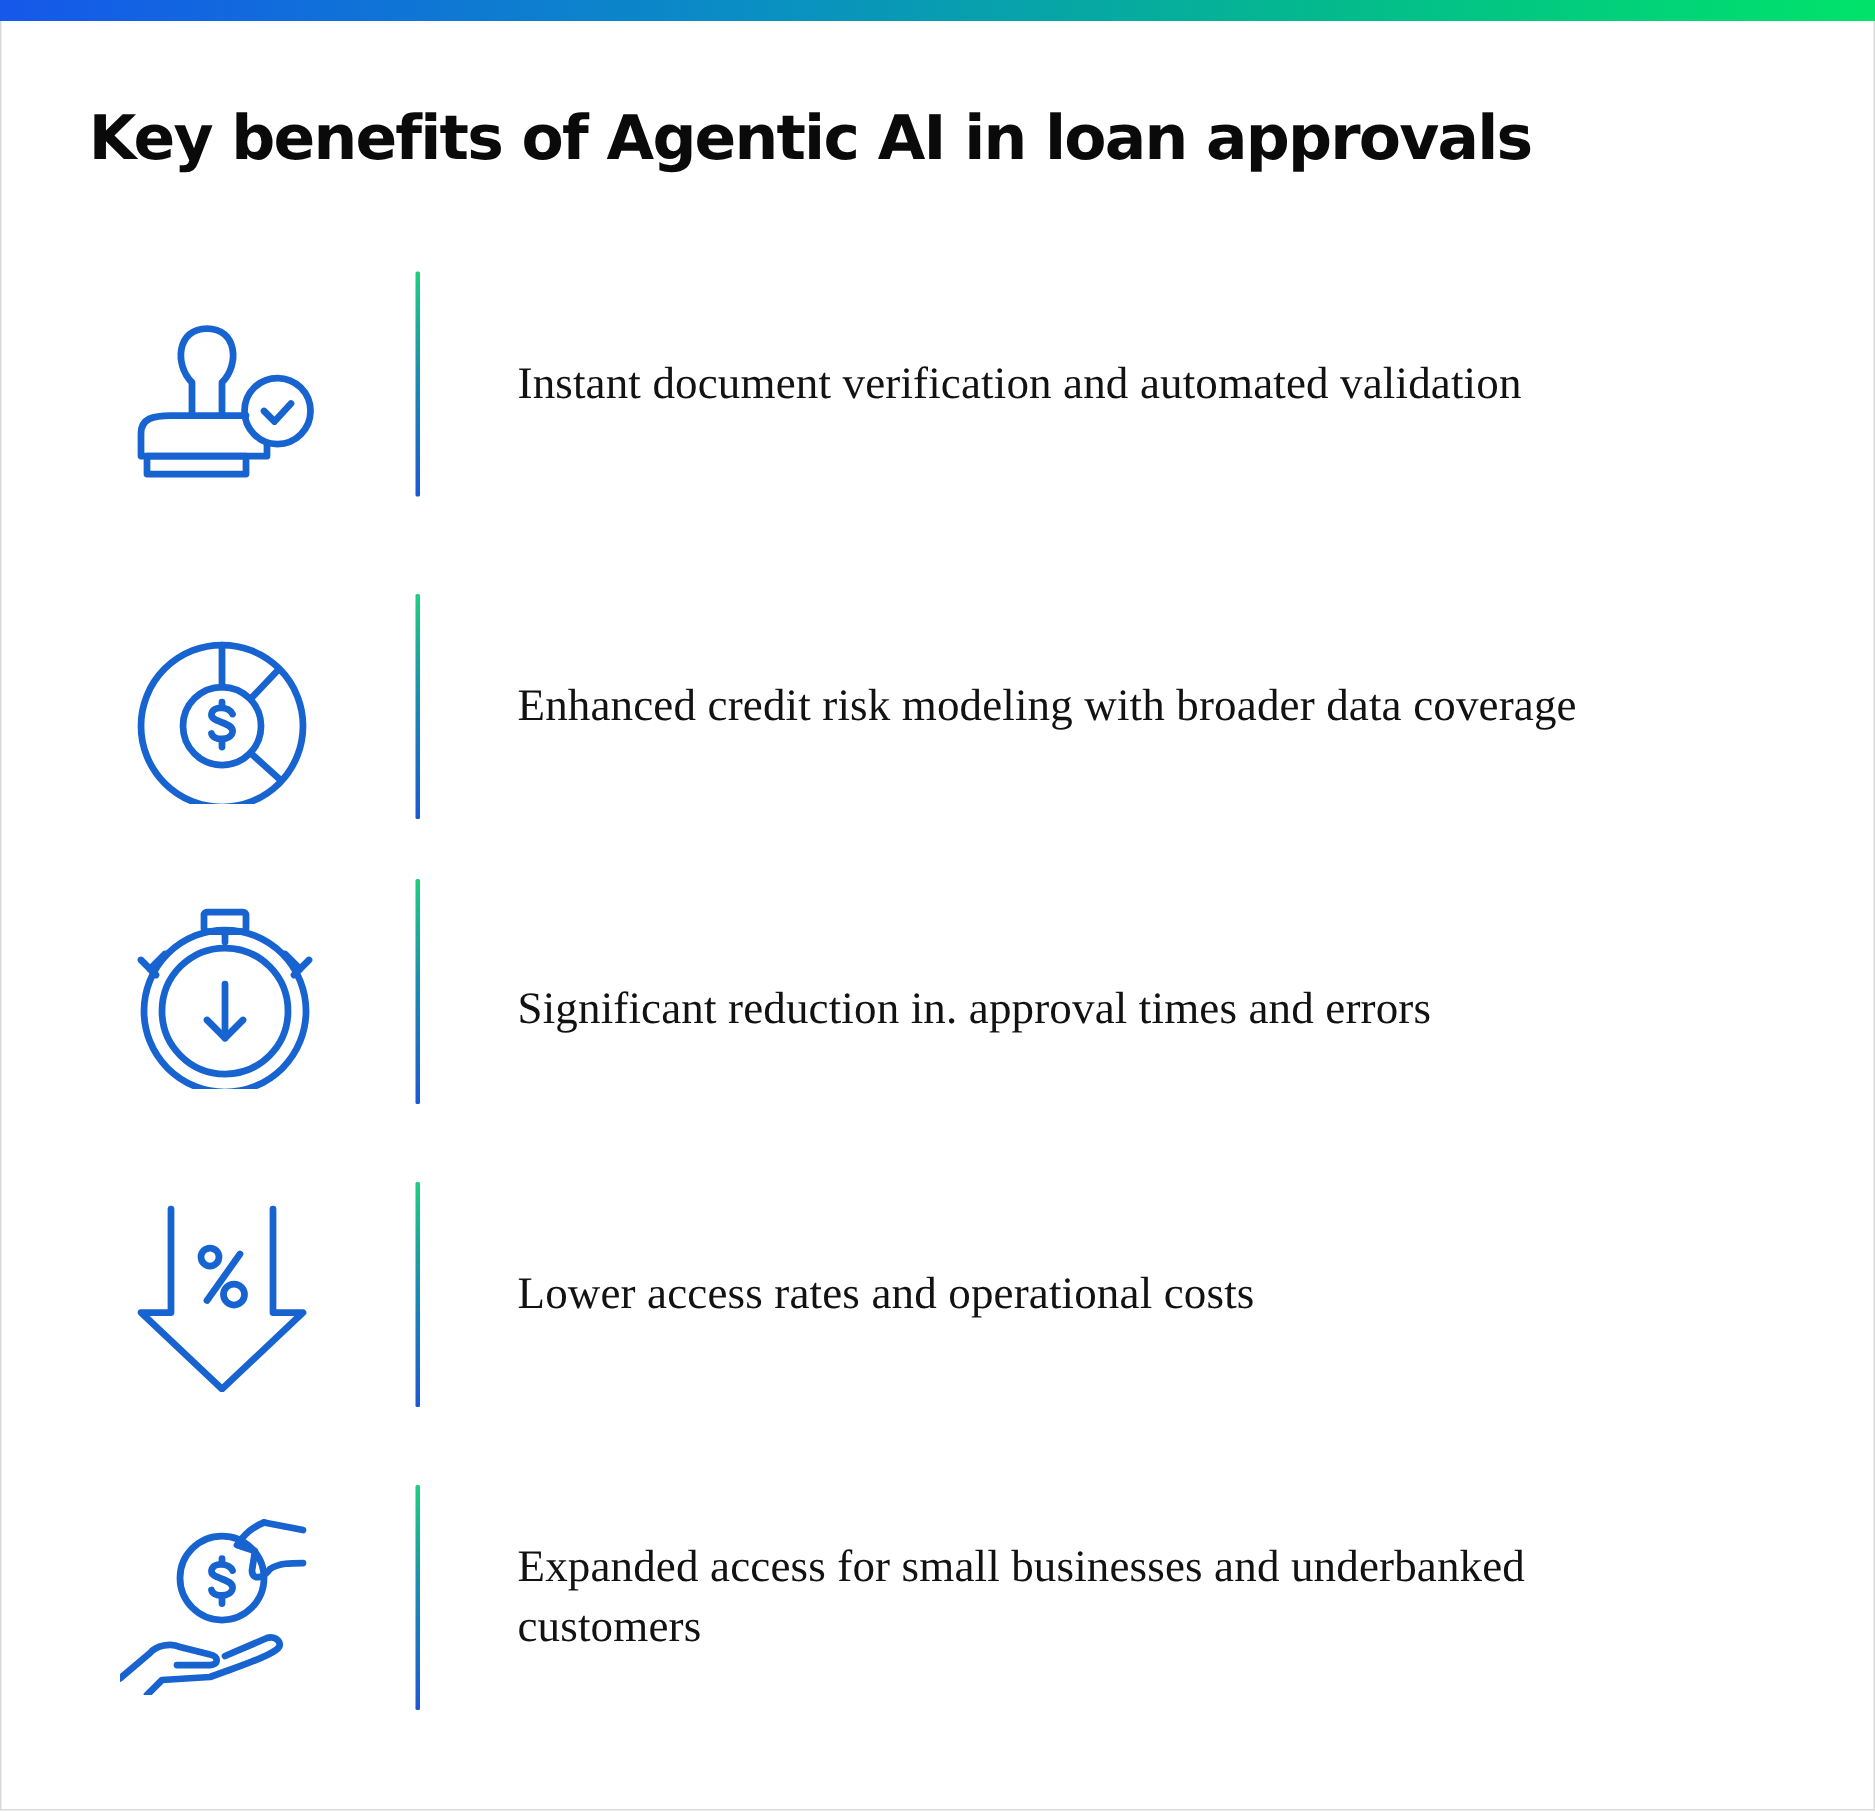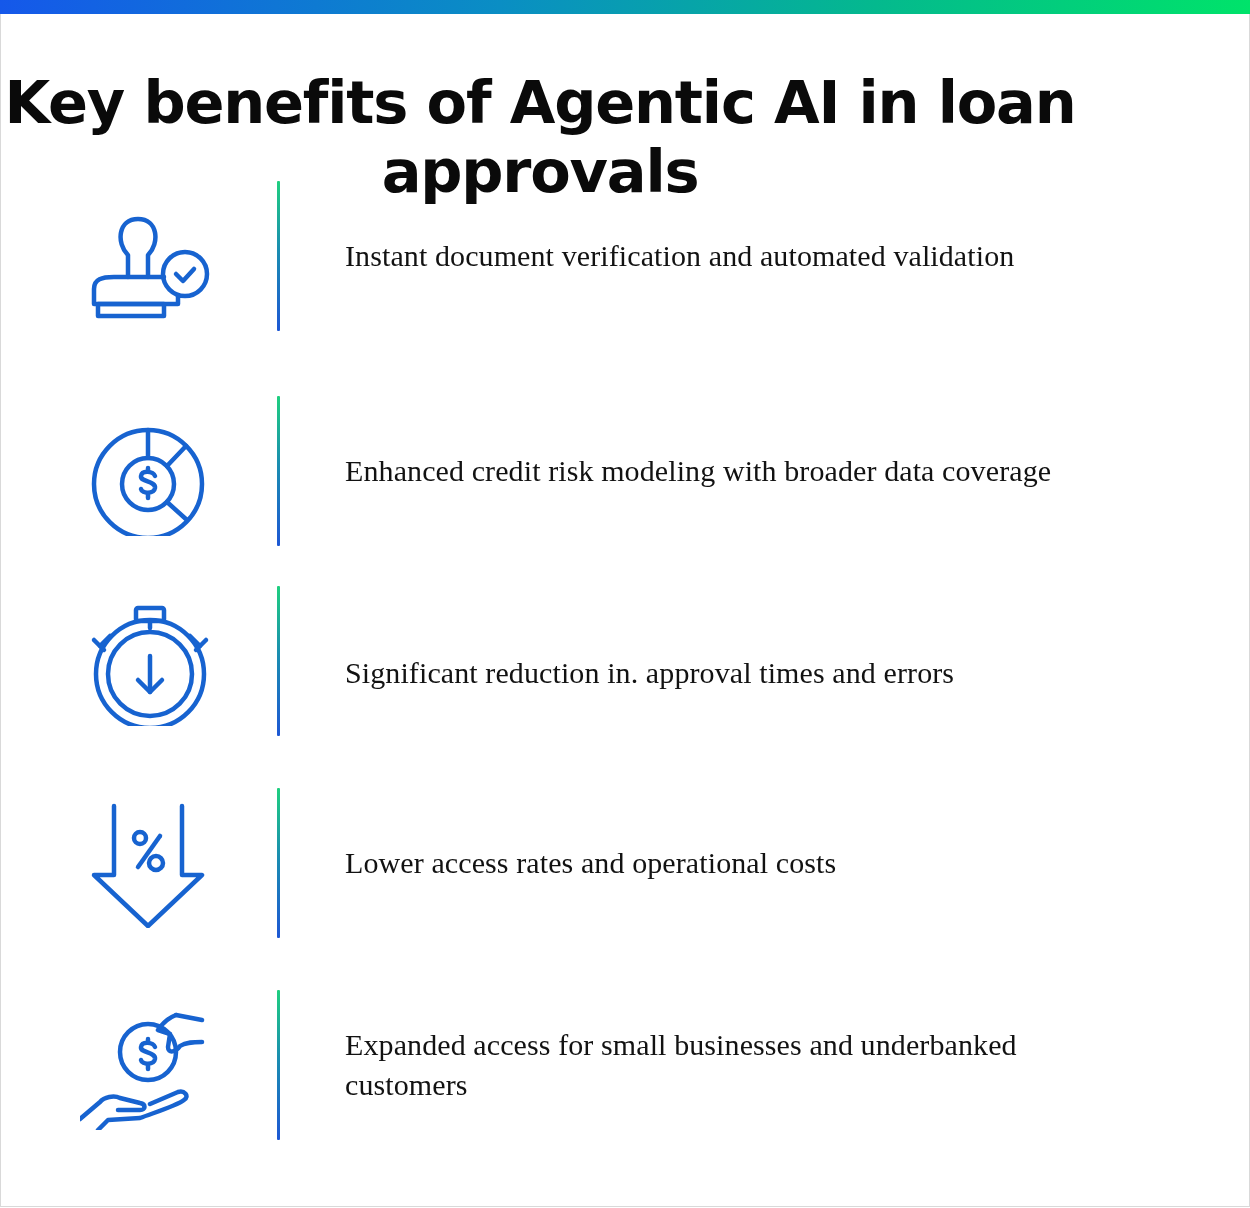--- a/index.html
+++ b/index.html
@@ -12,21 +12,21 @@
     position: absolute; left: 0; top: 0; width: 1248px; height: 1206px;
     border: 1px solid #d9d9d9; border-top: none;
   }
   .topbar {
     position: absolute; left: 0; top: 0; width: 1250px; height: 14px;
     background: linear-gradient(90deg, #1558ea 0%, #0a8ec4 40%, #04b98e 70%, #00e36a 100%);
   }
   .title {
     position: absolute; left: 0; top: 68px; width: 1080px; text-align: center;
     font-family: "DejaVu Sans", sans-serif; font-weight: bold;
-    font-size: 59px; letter-spacing: -1.2px; color: #0a0a0a;
+    font-size: 41px; letter-spacing: -1.2px; color: #0a0a0a;
   }
   .row { position: absolute; left: 0; width: 1250px; height: 152px; }
   .icon { position: absolute; left: 80px; top: 12px; width: 136px; height: 128px; }
   .icon svg { width: 100%; height: 100%; }
   .divider {
     position: absolute; left: 277px; top: 0; width: 3px; height: 150px;
     background: linear-gradient(180deg, #1fcf7f 0%, #1a8eb0 45%, #1d57d4 100%);
     border-radius: 1px;
   }
   .text {

